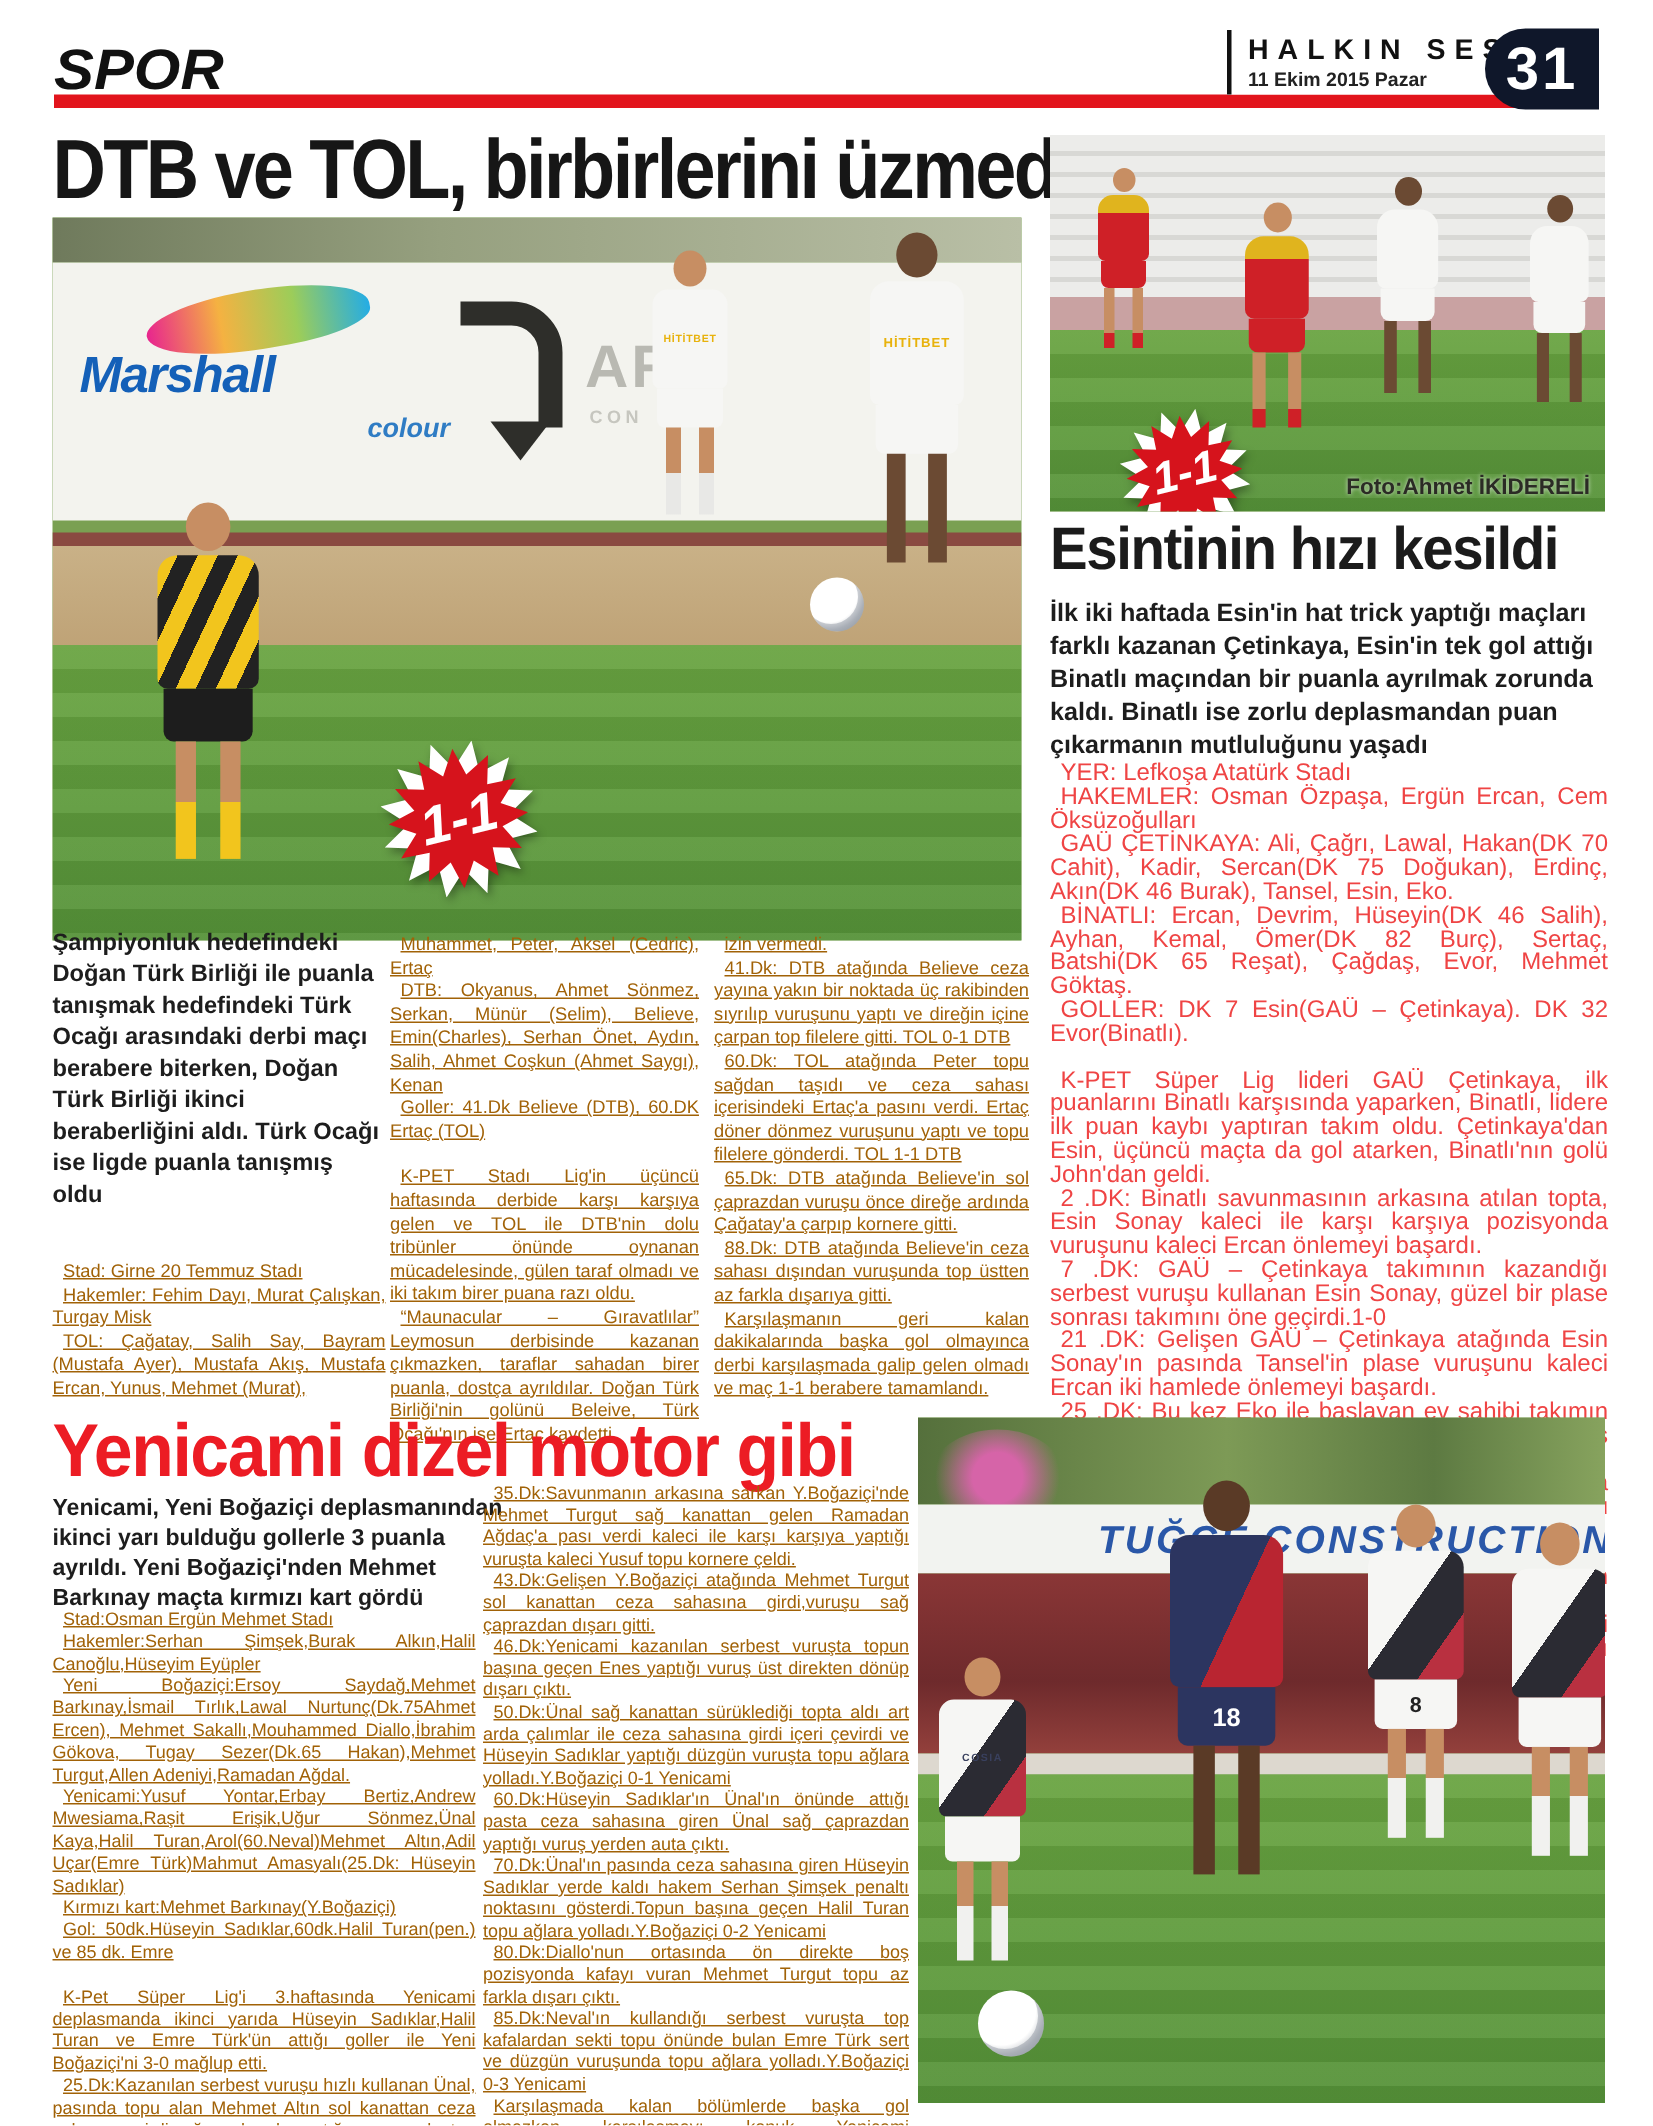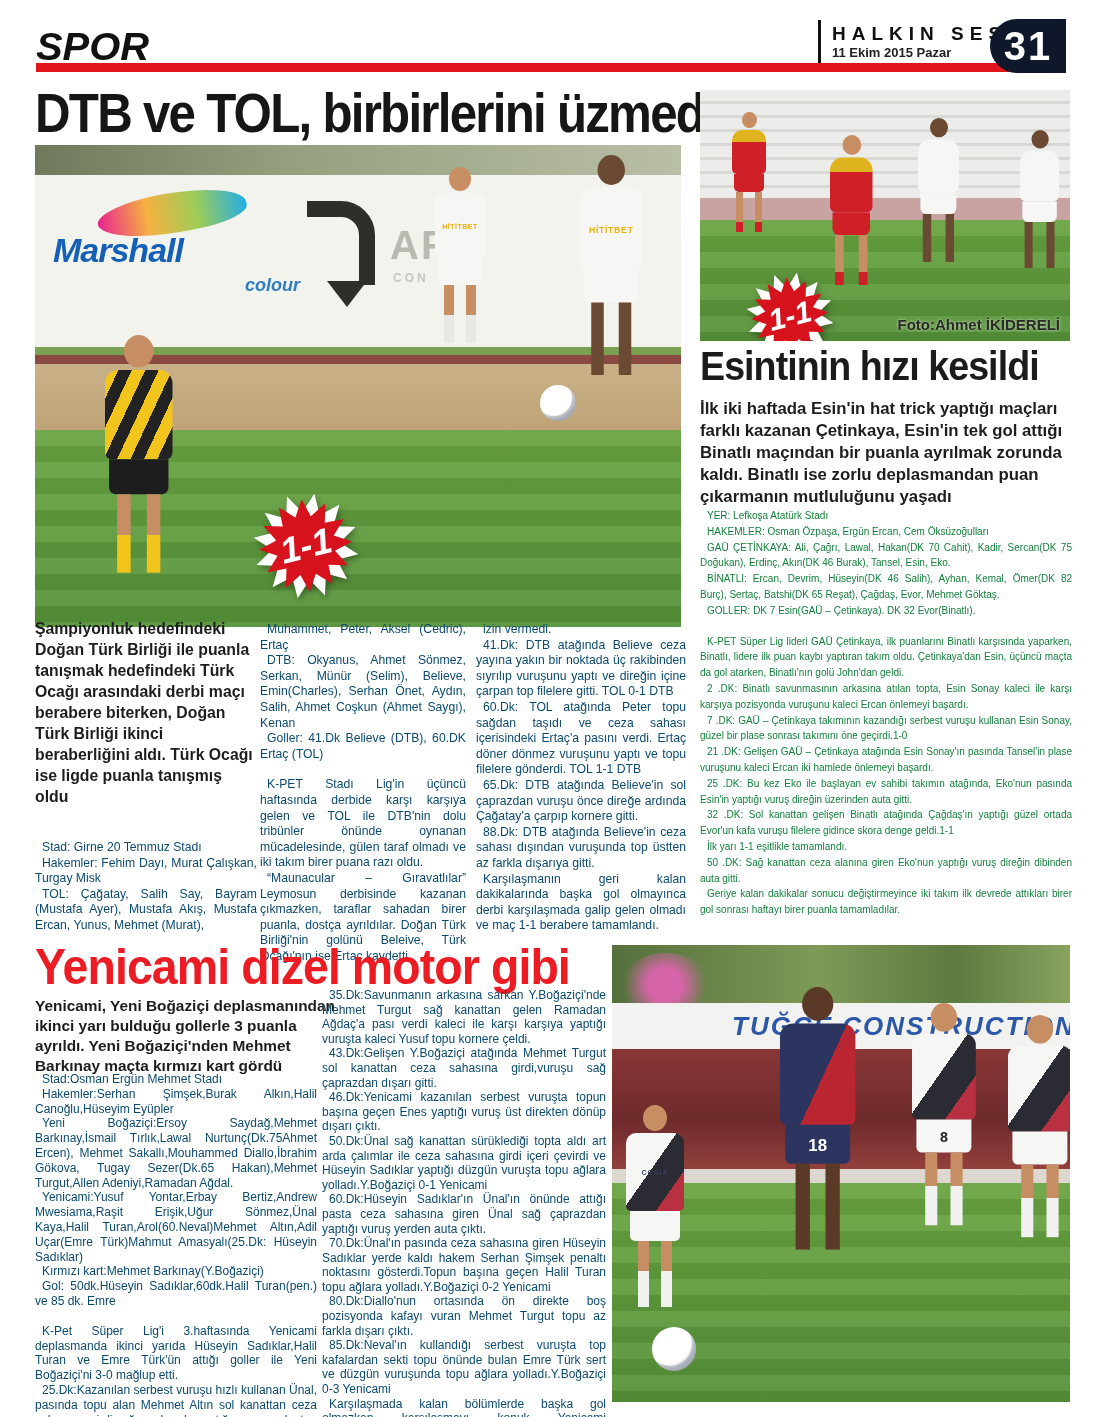--- a/index.html
+++ b/index.html
@@ -33,22 +33,22 @@
     position:absolute; left:700px; top:344px; font-size:40px; font-weight:900; color:#1b1b1b;
     letter-spacing:-1px; transform:scaleX(0.94); transform-origin:left; white-space:nowrap;
   }
   .h3 {
     position:absolute; left:35px; top:938px; font-size:50px; font-weight:900; color:#ec1c24;
     letter-spacing:-1px; transform:scaleX(0.93); transform-origin:left; white-space:nowrap;
   }
   
   .col { position:absolute; text-align:justify; }
   .col p { margin:0; text-indent:7px; }
-  .body-sm { font-size:12.2px; line-height:15.6px; color:#0c4a6e; }
-  .body-md { font-size:10px; line-height:15.8px; color:#15803d; }
+  .body-sm { font-size:12.2px; line-height:15.6px; color:#a16207;text-decoration:underline; }
+  .body-md { font-size:16px; line-height:15.8px; color:#ef4444; }
   .intro-bold { font-weight:700; color:#1d1d1d; text-align:left; }
   .a1-intro { position:absolute; left:35px; top:618px; width:222px; font-size:15.8px; line-height:21px; }
   .a2-intro { position:absolute; left:700px; top:398px; width:372px; font-size:16.8px; line-height:22px; }
   .a3-intro { position:absolute; left:35px; top:996px; width:300px; font-size:15.4px; line-height:20px; }
   .gap { margin-top:15px !important; }
   
   .photo { position:absolute; overflow:hidden; background:#7aa052; }
   .layer { position:absolute; left:0; width:100%; }
   .pitch {
     background:

